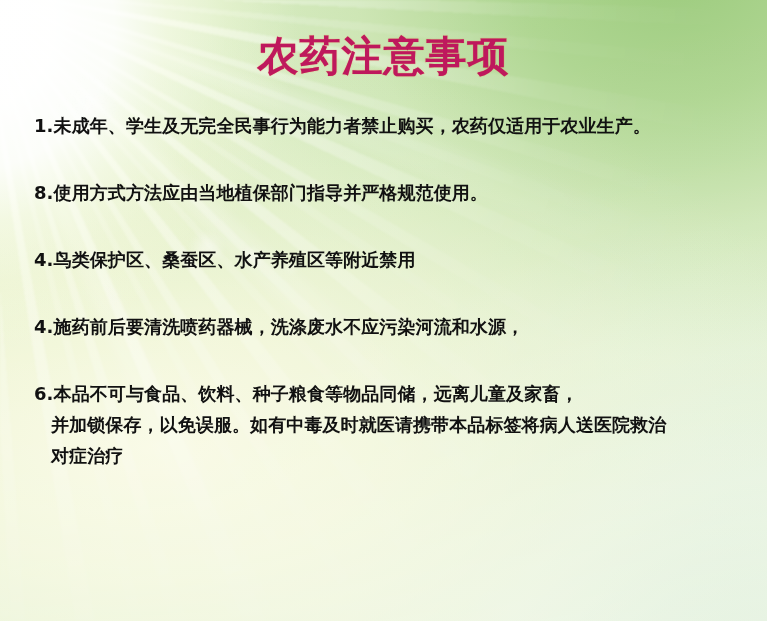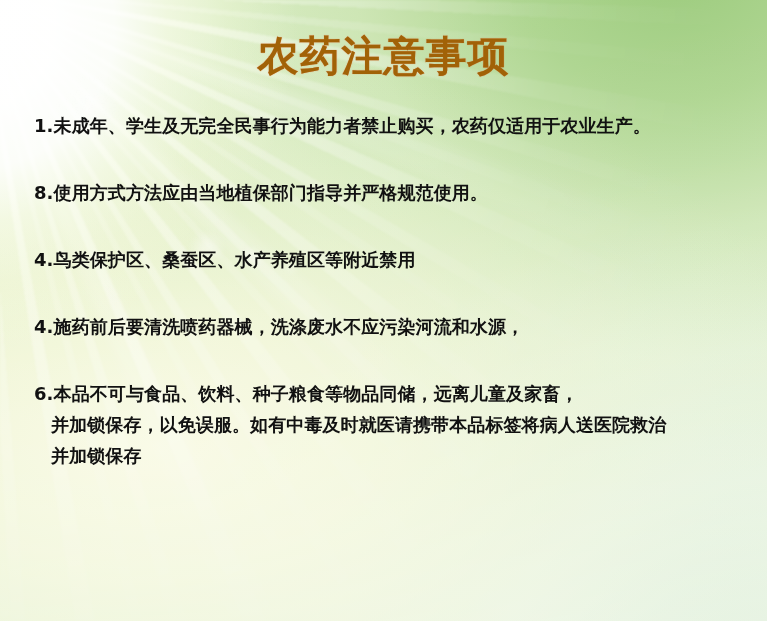--- a/index.html
+++ b/index.html
@@ -148,21 +148,21 @@
   .poster-title {
     position: absolute;
     left: 0;
     right: 0;
     top: 33px;
     text-align: center;
     font-size: 41px;
     line-height: 1.16;
     font-weight: 700;
     letter-spacing: 1px;
-    color: #a16207;
+    color: #be185d;
     text-shadow: 0 0 1px rgba(244,52,10,0.55);
     white-space: nowrap;
   }
 
   .items {
     position: absolute;
     left: 34px;
     right: 14px;
     top: 110px;
   }
@@ -214,18 +214,18 @@
         <span class="line">4.鸟类保护区、桑蚕区、水产养殖区等附近禁用</span>
       </div>
 
       <div class="item">
         <span class="line">4.施药前后要清洗喷药器械，洗涤废水不应污染河流和水源，</span>
       </div>
 
       <div class="item">
         <span class="line">6.本品不可与食品、饮料、种子粮食等物品同储，远离儿童及家畜，</span>
         <span class="line indent">并加锁保存，以免误服。如有中毒及时就医请携带本品标签将病人送医院救治</span>
-        <span class="line indent">并加锁保存</span>
+        <span class="line indent">对症治疗</span>
       </div>
 
     </div>
   </div>
 </div>
 
 </body></html>

